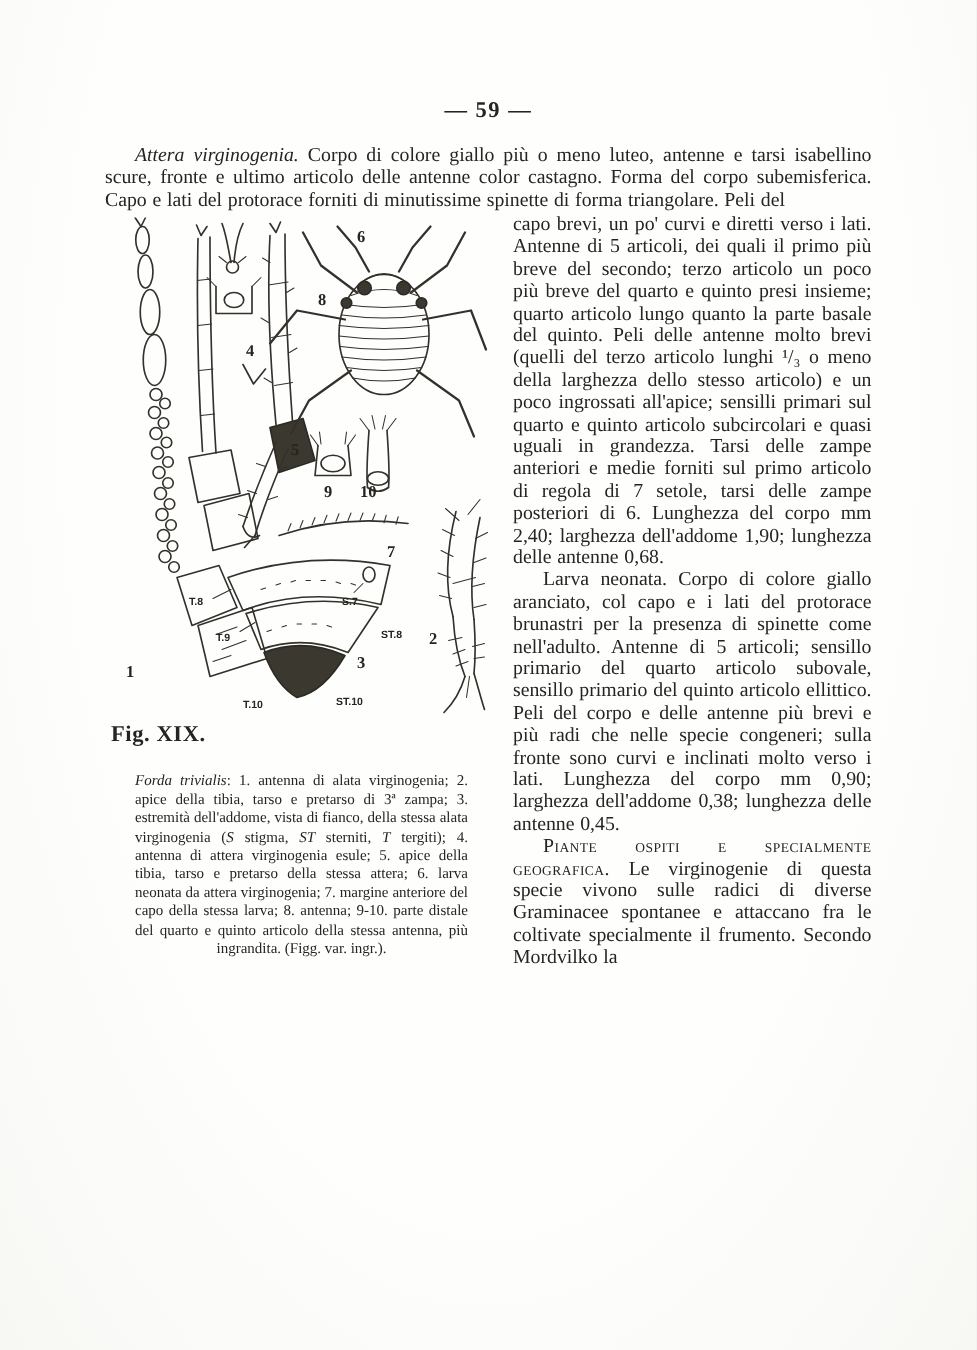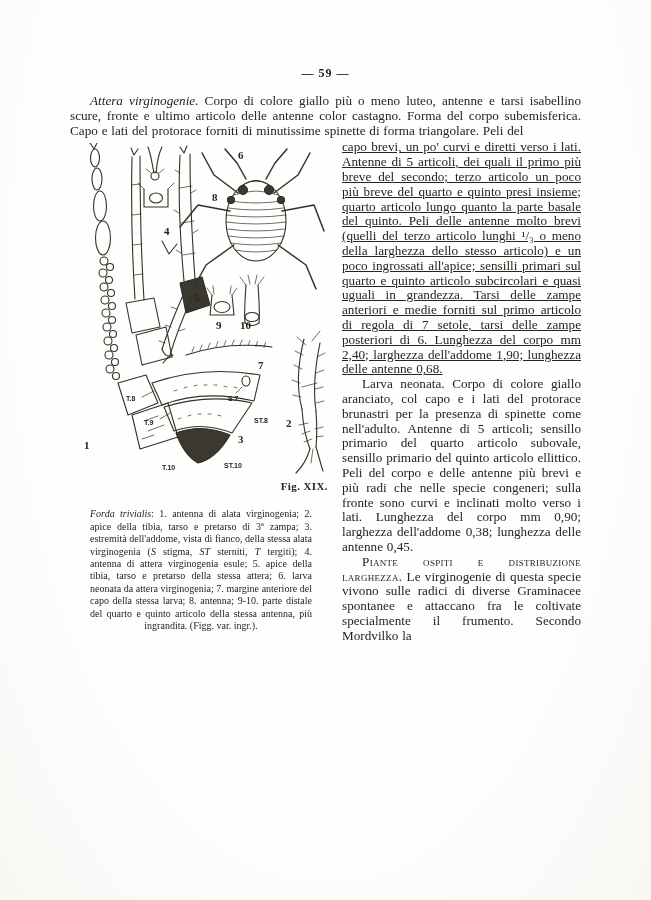--- a/index.html
+++ b/index.html
@@ -11,33 +11,33 @@
     background-image: radial-gradient(ellipse at 50% 30%, #fefefd 60%, #f7f7f4 100%);
     color:#262420;
     font-family:"Liberation Serif", serif;
     box-sizing:border-box;
     padding:66px 70px 0 70px;
     overflow:hidden;
   }
   .page-number {
     text-align:center;
     font-weight:700;
-    font-size:12px;
+    font-size:15px;
     letter-spacing:1px;
     margin-bottom:13px;
   }
   .para {
     margin:0;
     text-align:justify;
     font-size:13.2px;
     line-height:14.8px;
     text-indent:20px;
     word-spacing:0.5px;
   }
-  .para.no-indent { text-indent:0;text-decoration:underline; }
+  .para.no-indent { text-indent:0; }
   .lead-italic { font-style:italic; }
   .small-caps { font-variant:small-caps; letter-spacing:.3px; }
   .flow { margin-top:2px; }
   .figure {
     float:left;
     width:254px;
     margin:3px 14px 2px 4px;
   }
   .fig-svg { display:block; width:252px; height:332px; }
   .fig-svg path, .fig-svg line, .fig-svg polyline, .fig-svg polygon,
@@ -45,37 +45,37 @@
     fill:none; stroke:#34312b; stroke-width:1.1;
     stroke-linecap:round; stroke-linejoin:round;
   }
   .fig-svg .thin { stroke-width:.7; }
   .fig-svg .thick { stroke-width:1.5; }
   .fig-svg .fill-dark { fill:#3b382f; stroke:#2c2a24; }
   .fig-svg .num  { font:700 11px "Liberation Serif", serif; fill:#26241f; stroke:none; }
   .fig-svg .sub  { font:700 7px "Liberation Sans", sans-serif; fill:#26241f; stroke:none; }
   figcaption { margin-top:5px; }
   .fig-title {
-    text-align:right; font-size:11px; font-weight:700;
+    text-align:left; font-size:15px; font-weight:700;
     letter-spacing:.4px; margin-bottom:4px;
   }
   .fig-text {
     margin:16px; font-size:10px; line-height:12.4px;
     text-align:justify; text-align-last:center;
   }
   .fig-text em { font-style:italic; }
 </style>
 </head>
 <body>
 
 <div class="page" lang="it">
 
   <div class="page-number">— 59 —</div>
 
-  <p class="para"><em class="lead-italic">Attera virginogenie.</em> <span>Corpo di colore giallo più o meno luteo, antenne e tarsi isabellino scure, fronte e ultimo articolo delle antenne color castagno. Forma del corpo subemisferica. Capo e lati del protorace forniti di minutissime spinette di forma triangolare. Peli del</span></p>
+  <p class="para"><em class="lead-italic">Attera virginogenia.</em> <span>Corpo di colore giallo più o meno luteo, antenne e tarsi isabellino scure, fronte e ultimo articolo delle antenne color castagno. Forma del corpo subemisferica. Capo e lati del protorace forniti di minutissime spinette di forma triangolare. Peli del</span></p>
 
   <div class="flow">
 
     <figure class="figure">
       <svg class="fig-svg" viewBox="0 0 252 332" xmlns="http://www.w3.org/2000/svg">
 
         <g>
           <path d="M20,6 l-4,-6 M20,6 l3,-6"></path>
           <ellipse cx="21" cy="15" rx="4.5" ry="9"></ellipse>
           <ellipse cx="23" cy="36" rx="5" ry="11"></ellipse>
@@ -226,16 +226,16 @@
       <figcaption>
         <div class="fig-title">Fig. XIX.</div>
         <p class="fig-text"><em>Forda trivialis</em><span>: 1. antenna di alata virginogenia; 2. apice della tibia, tarso e pretarso di 3ª zampa; 3. estremità dell'addome, vista di fianco, della stessa alata virginogenia (</span><em>S</em><span> stigma, </span><em>ST</em><span> sterniti, </span><em>T</em><span> tergiti); 4. antenna di attera virginogenia esule; 5. apice della tibia, tarso e pretarso della stessa attera; 6. larva neonata da attera virginogenia; 7. margine anteriore del capo della stessa larva; 8. antenna; 9-10. parte distale del quarto e quinto articolo della stessa antenna, più ingrandita. (Figg. var. ingr.).</span></p>
       </figcaption>
     </figure>
 
     <p class="para no-indent">capo brevi, un po' curvi e diretti verso i lati. Antenne di 5 articoli, dei quali il primo più breve del secondo; terzo articolo un poco più breve del quarto e quinto presi insieme; quarto articolo lungo quanto la parte basale del quinto. Peli delle antenne molto brevi (quelli del terzo articolo lunghi ¹/₃ o meno della larghezza dello stesso articolo) e un poco ingrossati all'apice; sensilli primari sul quarto e quinto articolo subcircolari e quasi uguali in grandezza. Tarsi delle zampe anteriori e medie forniti sul primo articolo di regola di 7 setole, tarsi delle zampe posteriori di 6. Lunghezza del corpo mm 2,40; larghezza dell'addome 1,90; lunghezza delle antenne 0,68.</p>
 
     <p class="para">Larva neonata. Corpo di colore giallo aranciato, col capo e i lati del protorace brunastri per la presenza di spinette come nell'adulto. Antenne di 5 articoli; sensillo primario del quarto articolo subovale, sensillo primario del quinto articolo ellittico. Peli del corpo e delle antenne più brevi e più radi che nelle specie congeneri; sulla fronte sono curvi e inclinati molto verso i lati. Lunghezza del corpo mm 0,90; larghezza dell'addome 0,38; lunghezza delle antenne 0,45.</p>
 
-    <p class="para"><span class="small-caps">Piante ospiti e distribuzione larghezza.</span> <span>Le virginogenie di questa specie vivono sulle radici di diverse Graminacee spontanee e attaccano fra le coltivate specialmente il frumento. Secondo Mordvilko la</span></p>
+    <p class="para"><span class="small-caps">Piante ospiti e specialmente geografica.</span> <span>Le virginogenie di questa specie vivono sulle radici di diverse Graminacee spontanee e attaccano fra le coltivate specialmente il frumento. Secondo Mordvilko la</span></p>
 
   </div>
 </div>
 
 </body></html>

